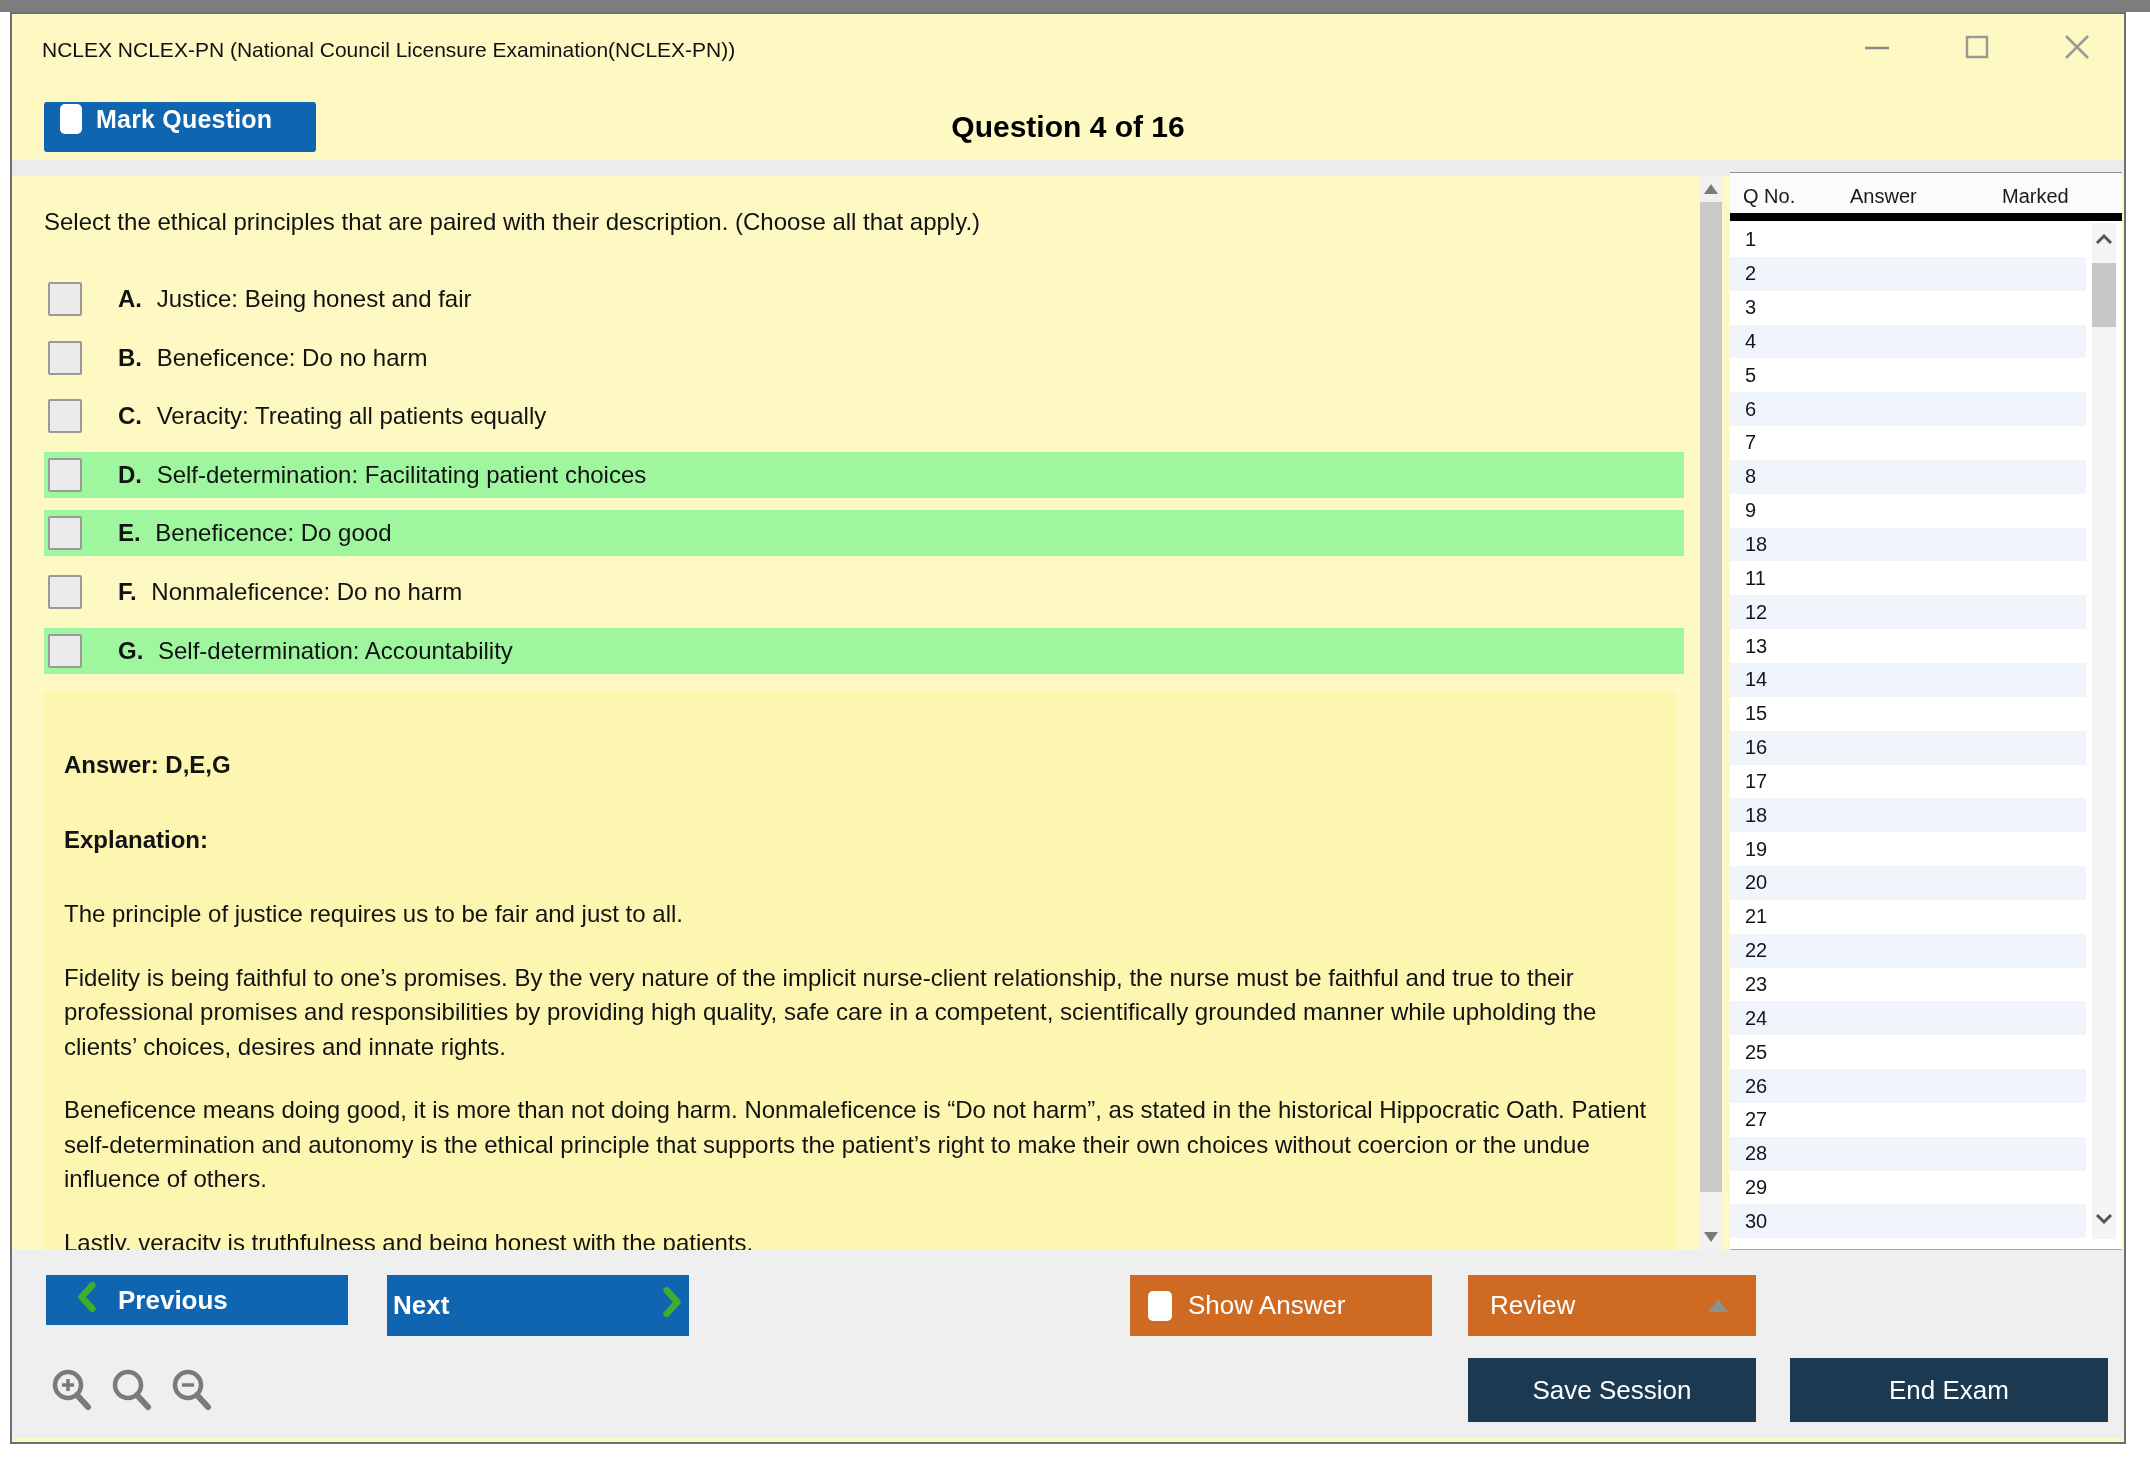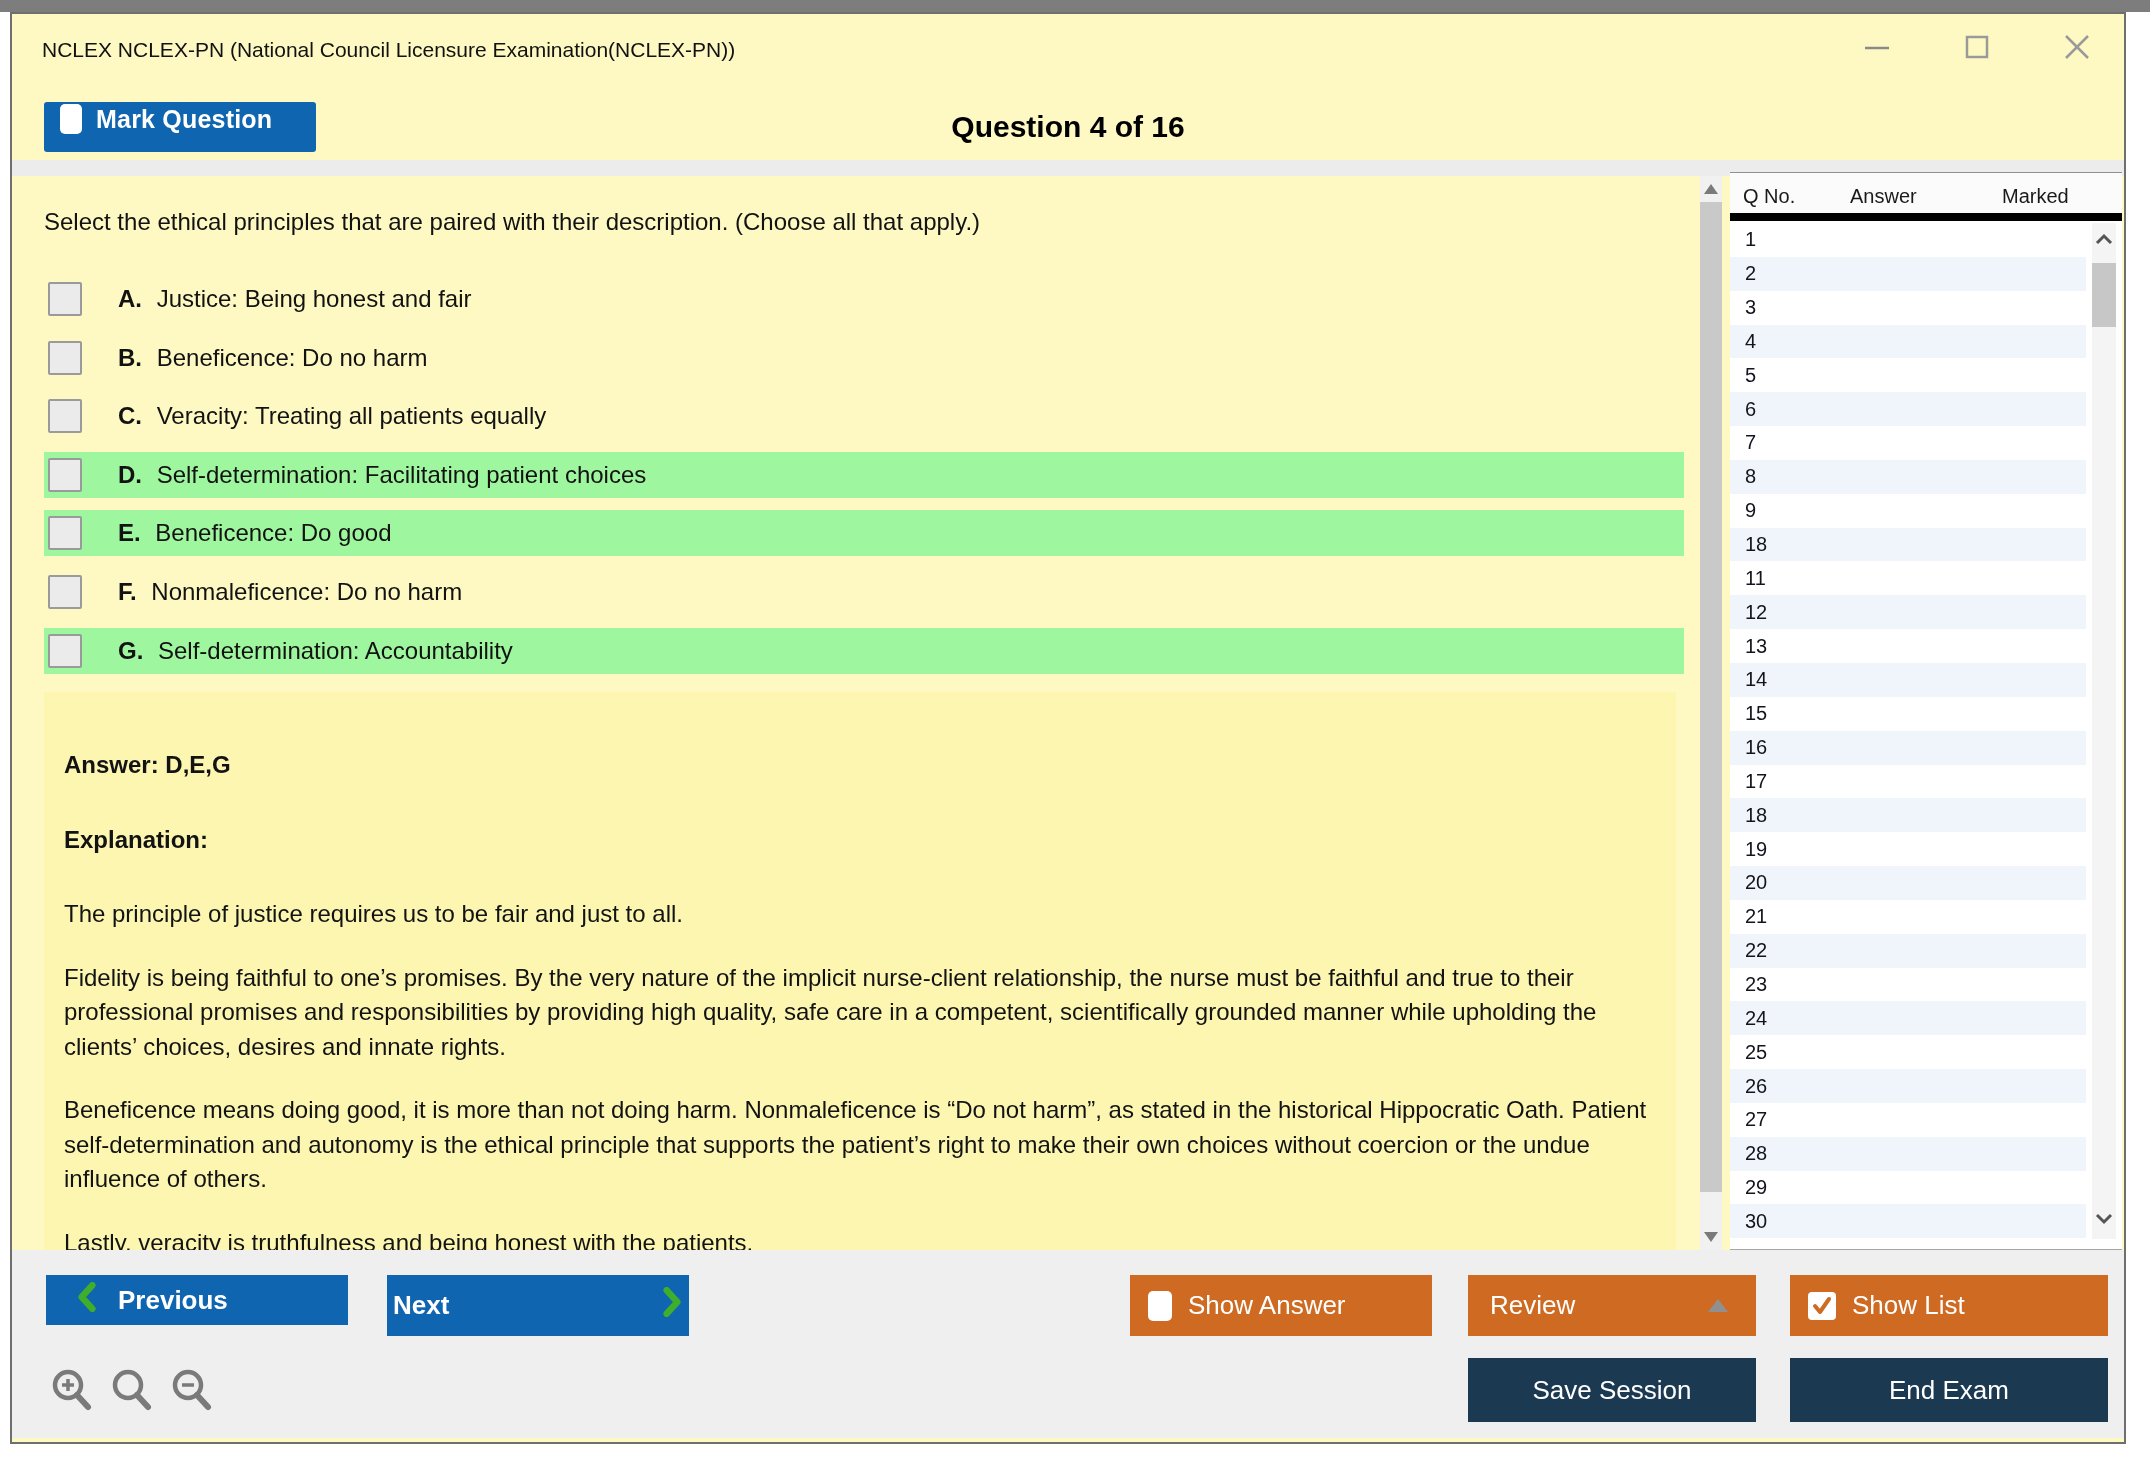--- a/index.html
+++ b/index.html
@@ -378,28 +378,20 @@
       </button>
 
       <button class="btn btn-orange btn-showanswer">
         <span class="white-box"></span>
         <span>Show Answer</span>
       </button>
       <button class="btn btn-orange btn-review">
         <span>Review</span>
         <span class="review-tri"></span>
       </button>
-      <button class="btn btn-orange btn-showlist">
-        <span class="check-box">
-          <svg width="22" height="22" viewBox="0 0 22 22">
-              <polyline points="4,11 9,17 18,4" fill="none" stroke="#ce6a21" stroke-width="4" stroke-linecap="round" stroke-linejoin="round"></polyline>
-            </svg>
-        </span>
-        <span>Show List</span>
-      </button>
 
       <button class="btn btn-navy btn-save">
         <span>Save Session</span>
       </button>
       <button class="btn btn-navy btn-end">
         <span>End Exam</span>
       </button>
 
       <div class="magnifiers">
         <span class="mag">

